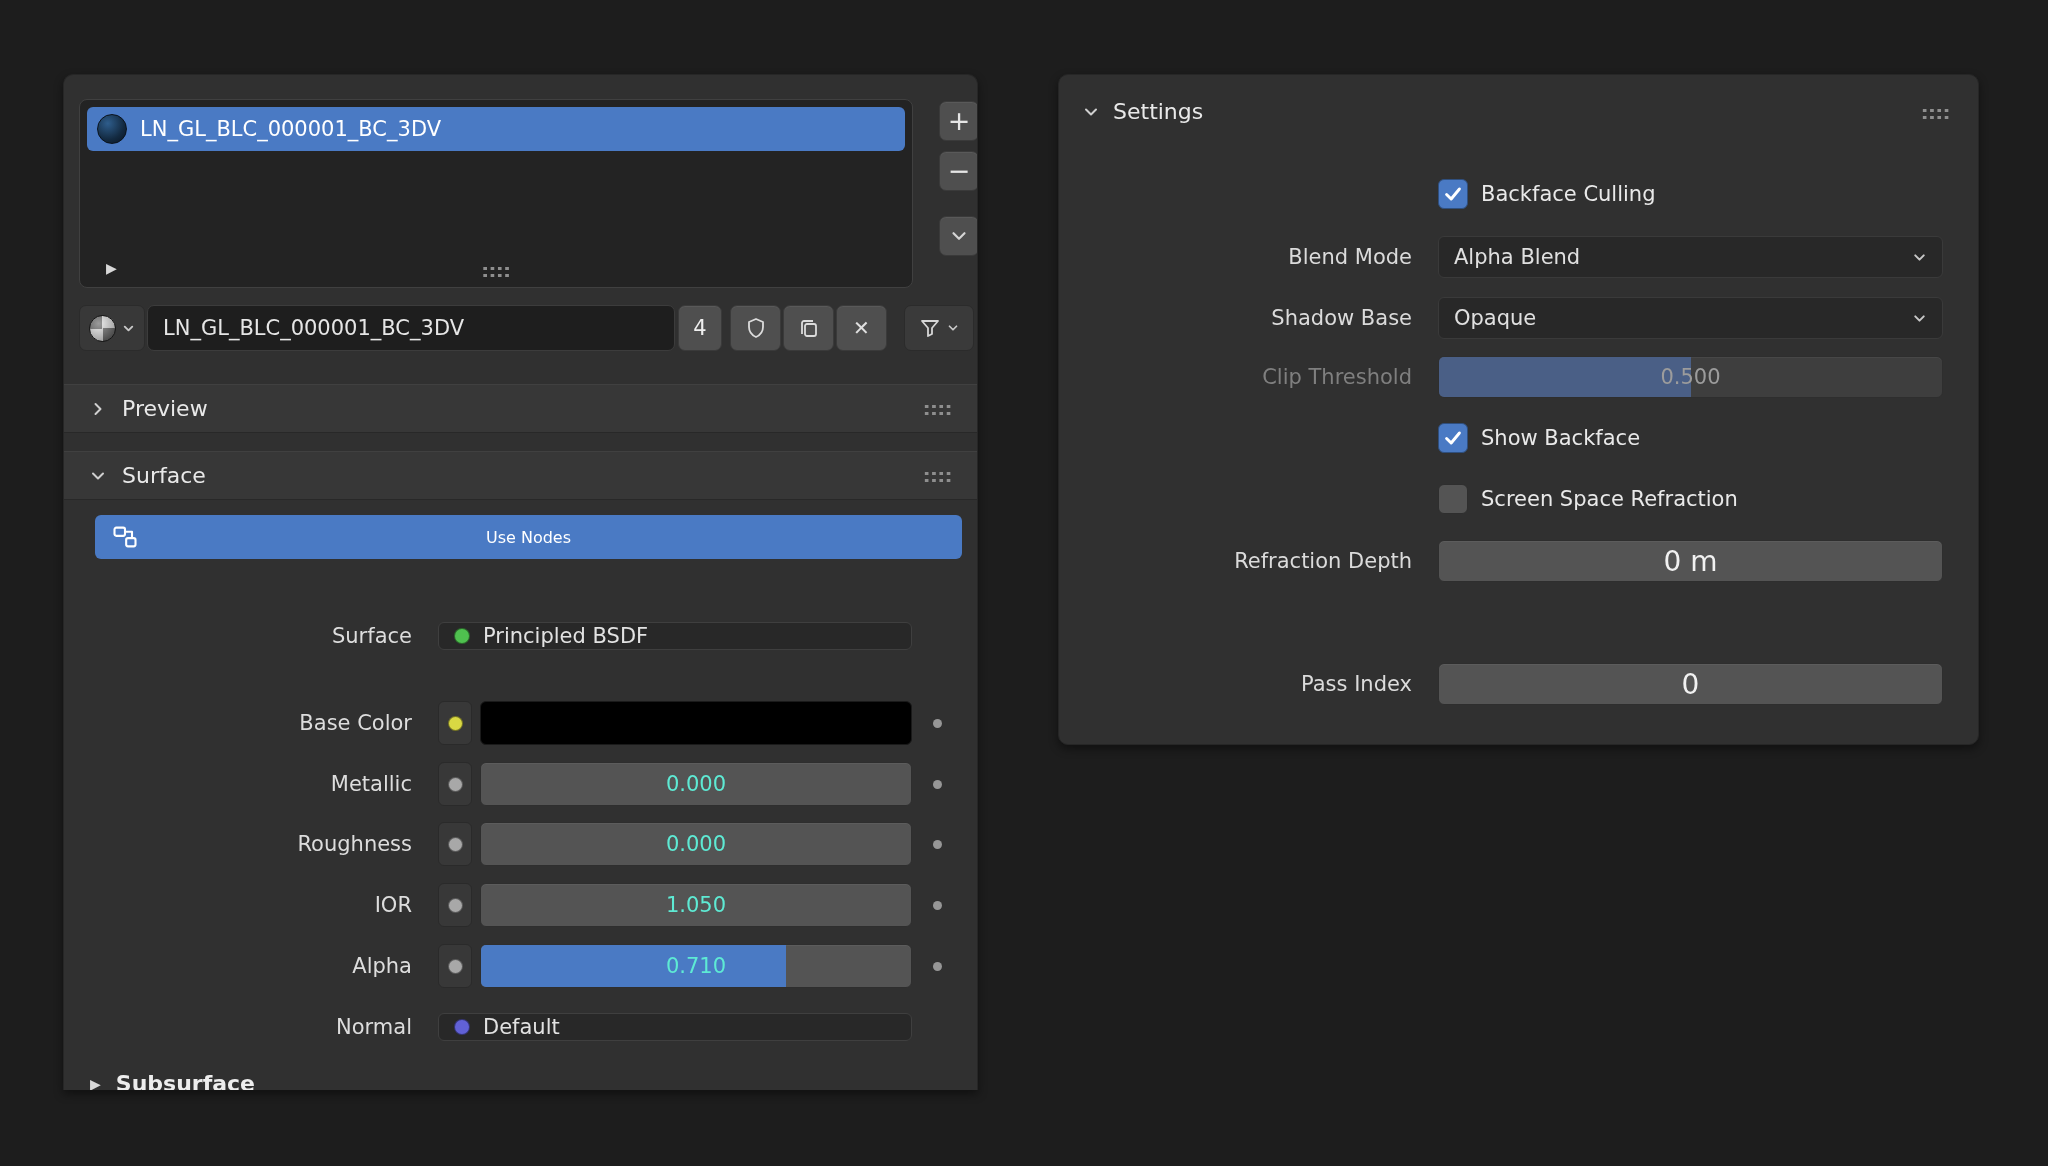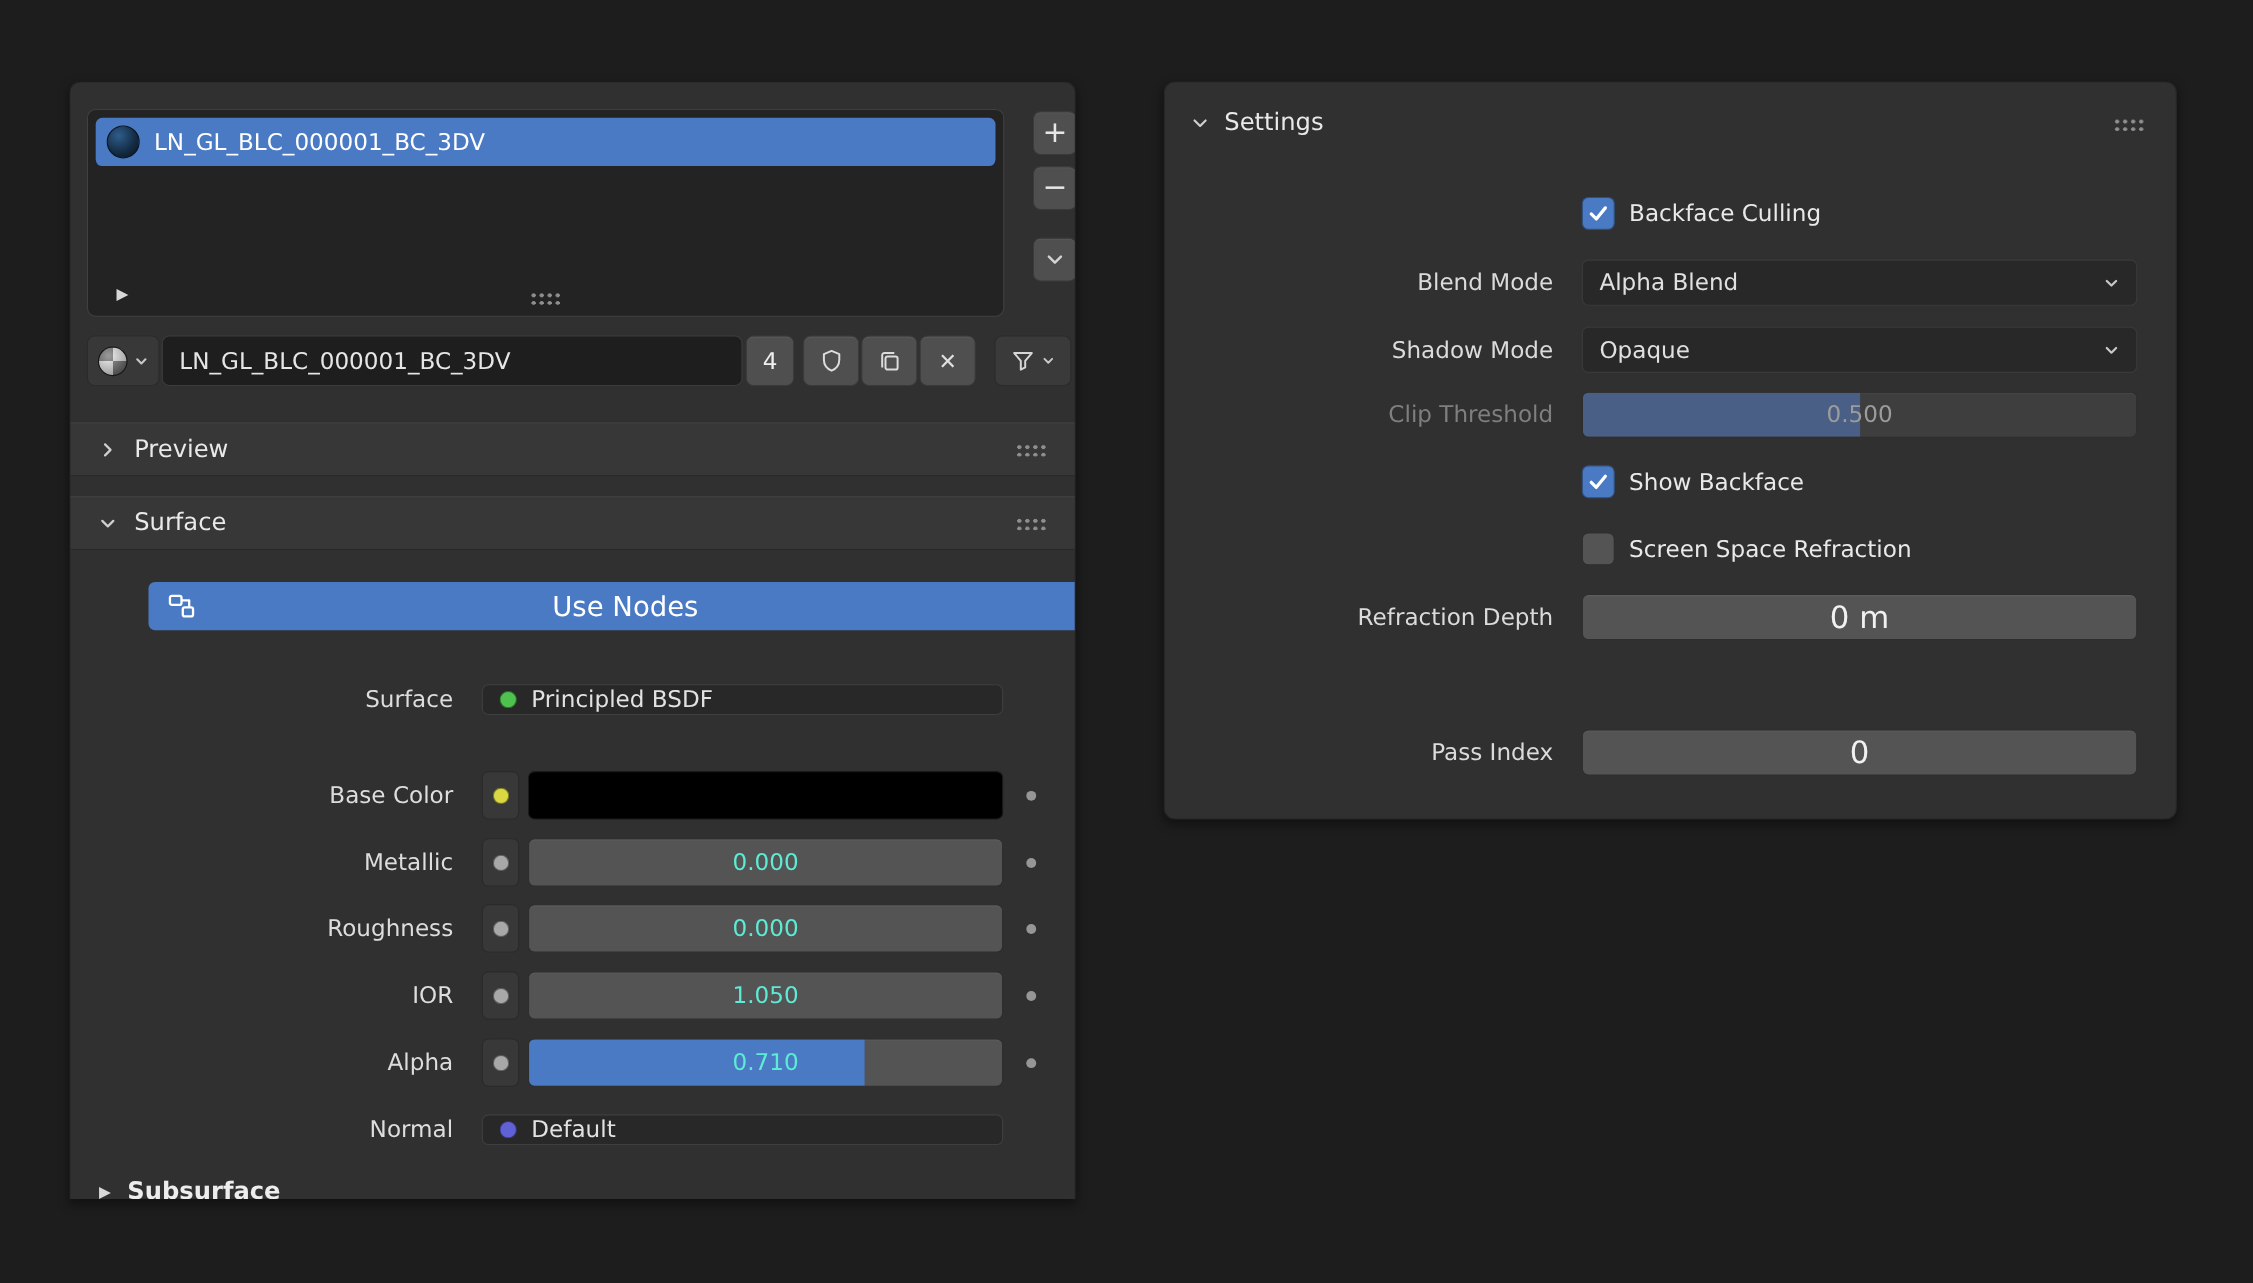--- a/index.html
+++ b/index.html
@@ -52,22 +52,22 @@
     margin-right:2px;color:#e0e0e0;font-size:20px;box-shadow:inset 0 1px 0 rgba(255,255,255,.06);}
   .id-filter{width:70px;background:#3a3a3a;border:1px solid #2b2b2b;border-radius:7px;display:flex;align-items:center;justify-content:center;gap:4px;margin-left:15px;}
 
   
   .subhdr{position:absolute;left:0;width:915px;height:49px;background:var(--header);display:flex;align-items:center;gap:14px;
     padding-left:24px;font-size:22px;color:#e9e9e9;border-top:1px solid #404040;border-bottom:1px solid #282828;}
   .subhdr .grip{position:absolute;right:27px;top:50%;transform:translateY(-50%);}
   #preview-hdr{top:309px;}
   #surface-hdr{top:376px;}
 
-  .use-nodes{position:absolute;left:31px;top:454px;width:867px;height:44px;background:var(--accent);border-radius:6px;
-    display:flex;align-items:center;justify-content:center;color:#fff;font-size:25px;margin-left:40px;}
+  .use-nodes{position:absolute;left:31px;top:440px;width:867px;height:44px;background:var(--accent);border-radius:6px;
+    display:flex;align-items:center;justify-content:center;color:#fff;font-size:16px;}
   .use-nodes .nicon{position:absolute;left:16px;top:8px;}
 
   
   .prow{position:absolute;left:31px;width:867px;height:44px;display:flex;align-items:center;}
   .plabel{width:317px;text-align:right;margin-right:26px;font-size:21px;color:#dddddd;white-space:nowrap;}
   .pwidget{width:474px;height:28px;display:flex;align-items:center;}
   .pdeco{flex:1;display:flex;justify-content:center;align-items:center;}
   .deco-dot{width:9px;height:9px;border-radius:50%;background:#969696;}
   .node-field{width:100%;height:100%;background:var(--field);border:1px solid #3f3f3f;border-radius:6px;display:flex;align-items:center;
     gap:13px;padding-left:15px;font-size:21px;color:#e2e2e2;}
@@ -323,21 +323,21 @@
       <span class="slabel">Blend Mode</span>
       <div class="dropdown">
         <span>Alpha Blend</span>
         <svg width="17" height="17" viewBox="0 0 24 24" fill="none" stroke="#c8c8c8" stroke-width="2.8" stroke-linecap="round" stroke-linejoin="round">
             <path d="M6 9l6 6 6-6"></path>
           </svg>
       </div>
     </div>
 
     <div class="srow" style="top:222px;height:42px">
-      <span class="slabel">Shadow Mode</span>
+      <span class="slabel">Shadow Base</span>
       <div class="dropdown">
         <span>Opaque</span>
         <svg width="17" height="17" viewBox="0 0 24 24" fill="none" stroke="#c8c8c8" stroke-width="2.8" stroke-linecap="round" stroke-linejoin="round">
             <path d="M6 9l6 6 6-6"></path>
           </svg>
       </div>
     </div>
 
     <div class="srow" style="top:281px;height:42px">
       <span class="slabel dim">Clip Threshold</span>

